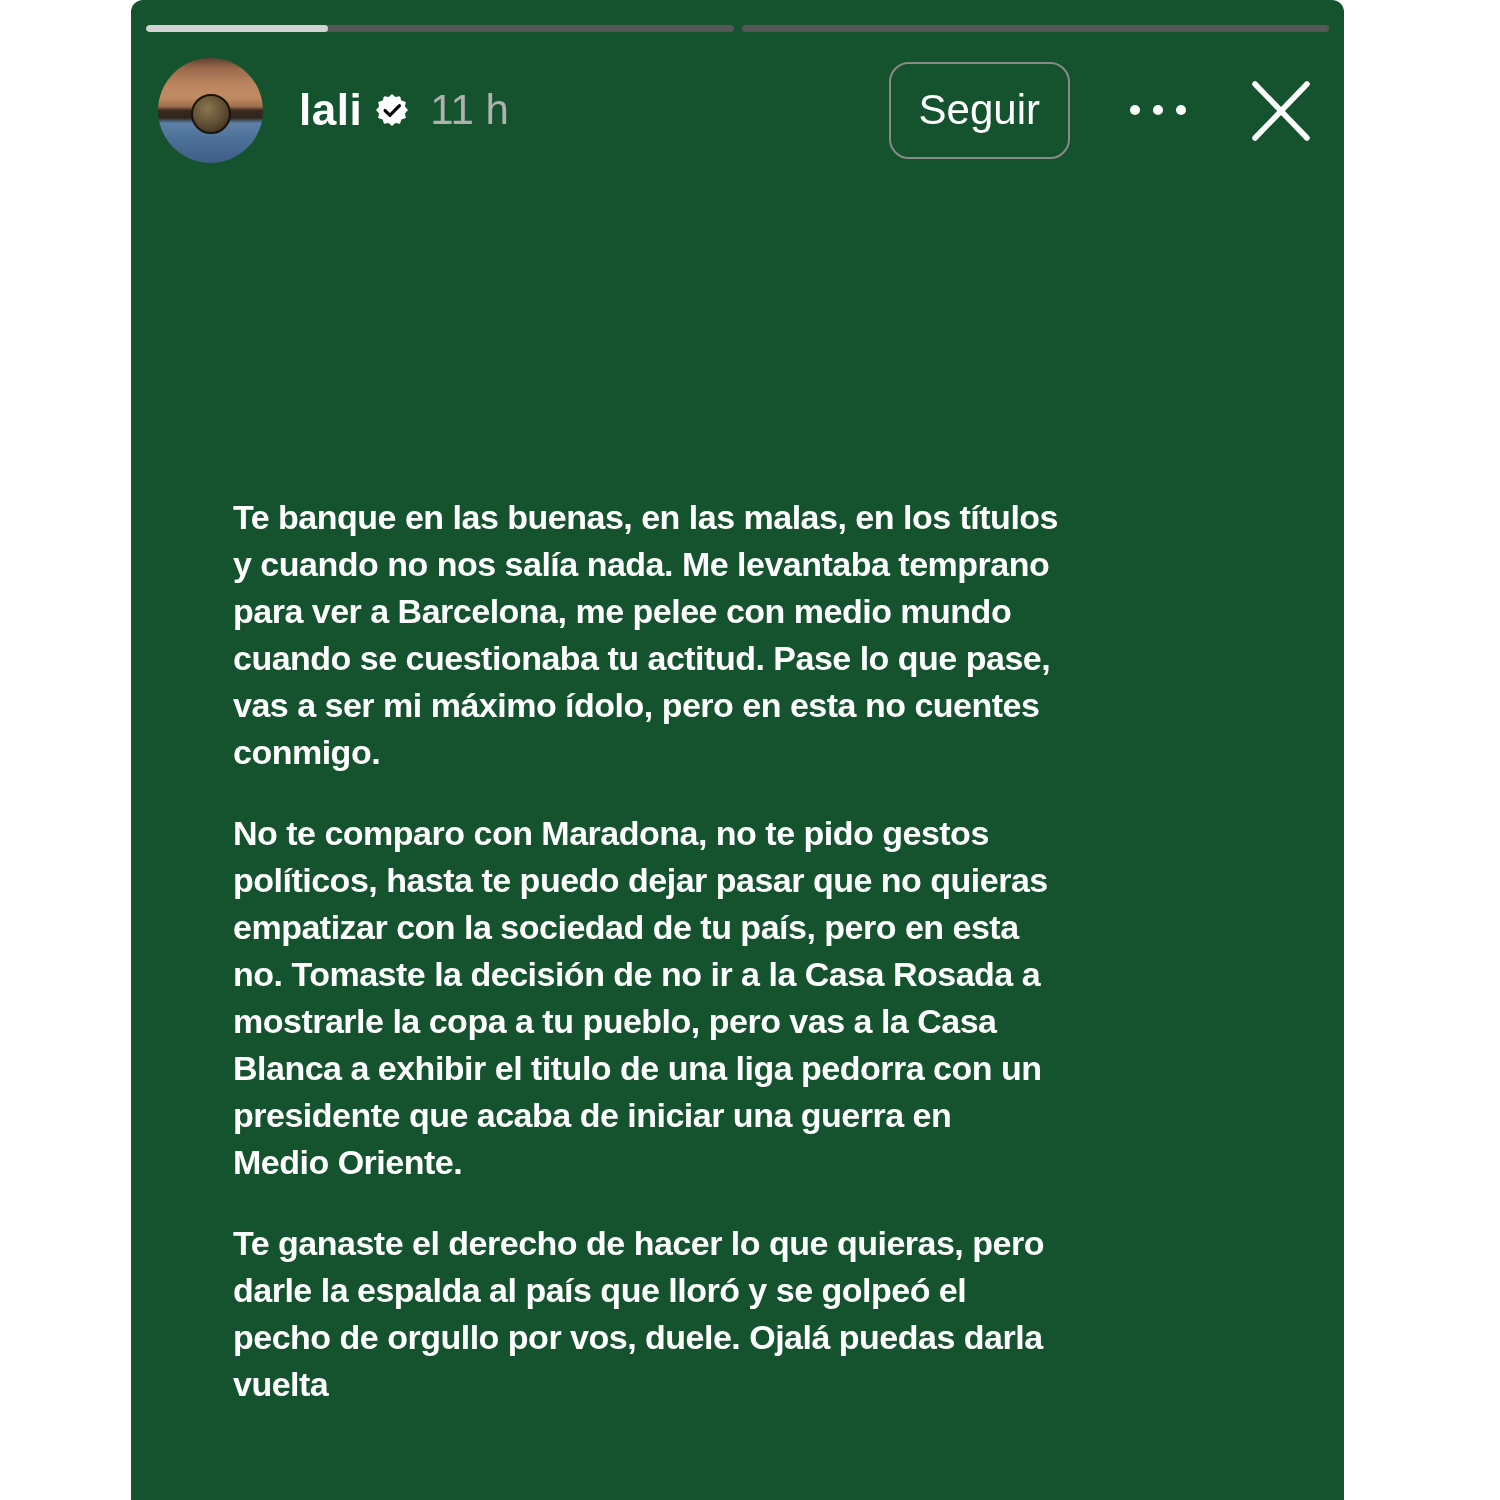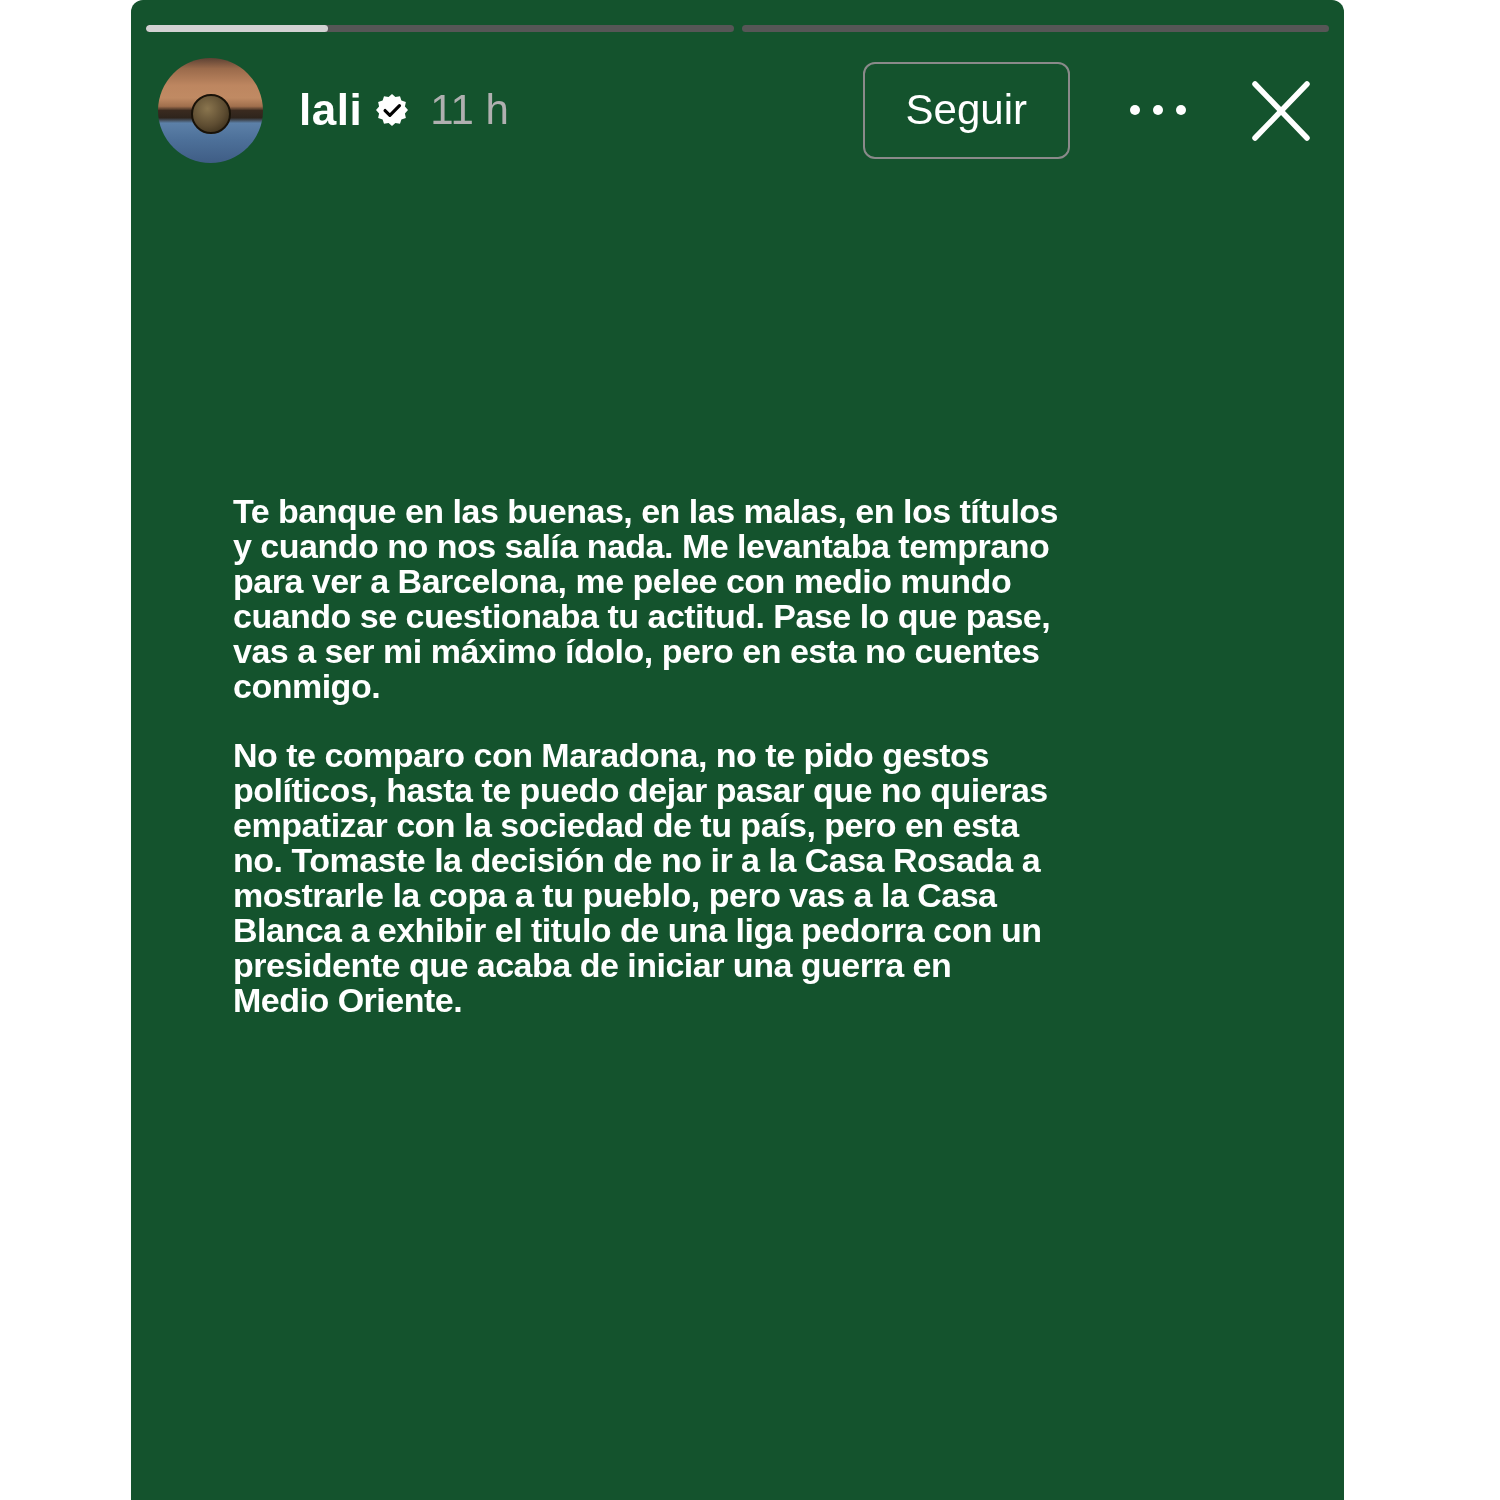--- a/index.html
+++ b/index.html
@@ -37,31 +37,31 @@
     position:absolute;left:50%;top:54%;width:36px;height:36px;
     transform:translate(-50%,-50%);border-radius:50%;
     background:radial-gradient(circle at 40% 35%, #8a754e 0%, #5d4c31 55%, #2c2212 100%);
     border:2px solid #191208;
   }
   .username{color:#ffffff;font-size:44px;font-weight:700;margin-left:36px;letter-spacing:0.5px;}
   .badge{margin-left:14px;display:flex;align-items:center;}
   .time{color:#b0b0b0;font-size:42px;margin-left:22px;}
   .spacer{flex:1;}
   .follow-btn{
-    height:97px;padding:0 41px;background:transparent;color:#ffffff;
-    border:2.5px solid #8a8a8a;border-radius:12px;font-size:42px;
+    height:97px;padding:0 28px;background:transparent;color:#ffffff;
+    border:2.5px solid #8a8a8a;border-radius:20px;font-size:42px;
     font-family:"Liberation Sans",sans-serif;cursor:pointer;
   }
   .dots{display:flex;gap:13px;margin-left:60px;align-items:center;cursor:pointer;}
   .dots i{width:10px;height:10px;border-radius:50%;background:#ffffff;display:block;}
   .close{margin-left:62px;cursor:pointer;}
   
   .story-text{
     position:absolute;left:102px;top:494px;width:1130px;
-    color:#ffffff;font-size:34px;line-height:35px;font-weight:700;
+    color:#ffffff;font-size:34px;line-height:47px;font-weight:700;
     letter-spacing:-0.5px;
   }
   .story-text p{margin:0 0 34px 0;white-space:pre-line;}
 </style>
 </head>
 <body>
 
 <div class="page">
   <div class="story-panel">
 
@@ -105,16 +105,20 @@
 vas a ser mi máximo ídolo, pero en esta no cuentes
 conmigo.</p>
       <p>No te comparo con Maradona, no te pido gestos
 políticos, hasta te puedo dejar pasar que no quieras
 empatizar con la sociedad de tu país, pero en esta
 no. Tomaste la decisión de no ir a la Casa Rosada a
 mostrarle la copa a tu pueblo, pero vas a la Casa
 Blanca a exhibir el titulo de una liga pedorra con un
 presidente que acaba de iniciar una guerra en
 Medio Oriente.</p>
+      <p>Te ganaste el derecho de hacer lo que quieras, pero
+darle la espalda al país que lloró y se golpeó el
+pecho de orgullo por vos, duele. Ojalá puedas darla
+vuelta</p>
     </div>
 
   </div>
 </div>
 
 </body></html>

